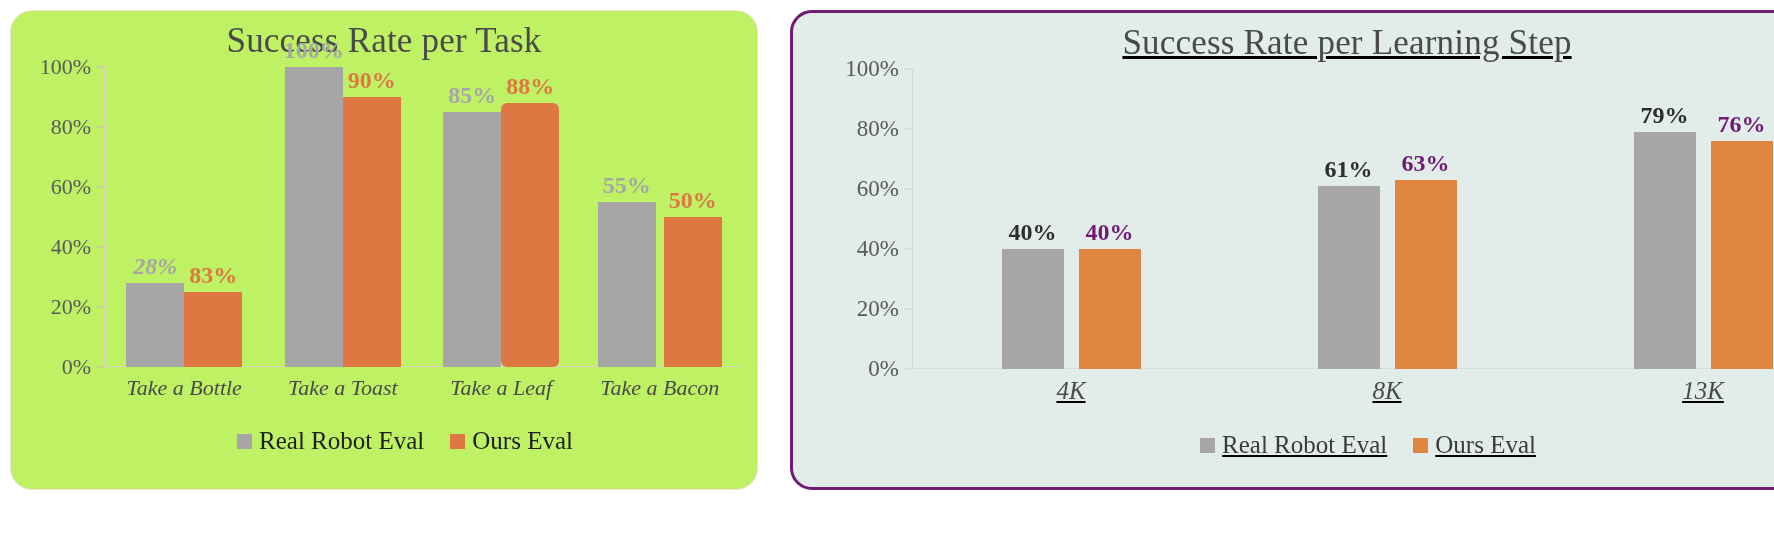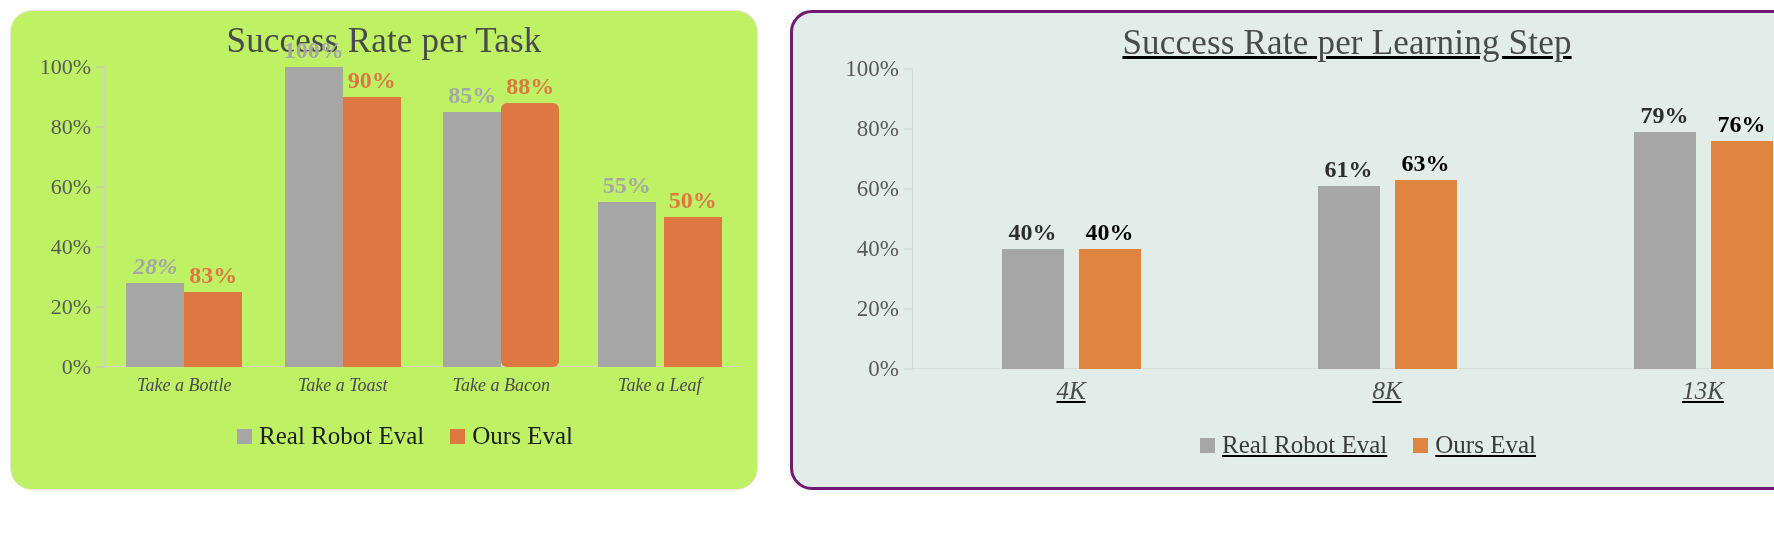--- a/index.html
+++ b/index.html
@@ -126,36 +126,36 @@
     left: 50%;
     transform: translateX(-50%);
     bottom: calc(100% + 3px);
     font-size: 24px;
     font-weight: bold;
     white-space: nowrap;
   }
   .card.left .bar.series0 > .bar-label { color: #A6A6A6; }
   .card.left .bar.series1 > .bar-label { color: #DE7741; }
   .card.right .bar.series0 > .bar-label { color: #2e2e2e; }
-  .card.right .bar.series1 > .bar-label { color: #000000; }
+  .card.right .bar.series1 > .bar-label { color: #701a75; }
 
   
   .cat-row {
     position: relative;
     display: flex;
     margin-top: 8px;
   }
   .card.left  .cat-row { margin-left: 94px; margin-right: 18px; }
   .card.right .cat-row { margin-left: 120px; margin-right: 40px; }
   .cat {
     flex: 1 1 0;
     text-align: center;
     font-style: italic;
     color: #4a4a4a;
-    font-size: 18px;
+    font-size: 22px;
     white-space: nowrap;
   }
   .card.right .cat { font-size: 25px; }
 
   
   .legend {
     display: flex;
     justify-content: center;
     align-items: center;
     gap: 26px;
@@ -237,22 +237,22 @@
                 </div>
               </div>
             </div>
           </div>
       </div>
     </div>
 
     <div class="cat-row" id="cats0">
         <div class="cat">Take a Bottle</div>
         <div class="cat">Take a Toast</div>
+        <div class="cat">Take a Leaf</div>
         <div class="cat">Take a Bacon</div>
-        <div class="cat">Take a Leaf</div>
       </div>
 
     <div class="legend">
       <div class="legend-item">
         <span class="legend-swatch series0"></span>
         <span class="legend-label">Real Robot Eval</span>
       </div>
       <div class="legend-item">
         <span class="legend-swatch series1"></span>
         <span class="legend-label">Ours Eval</span>

